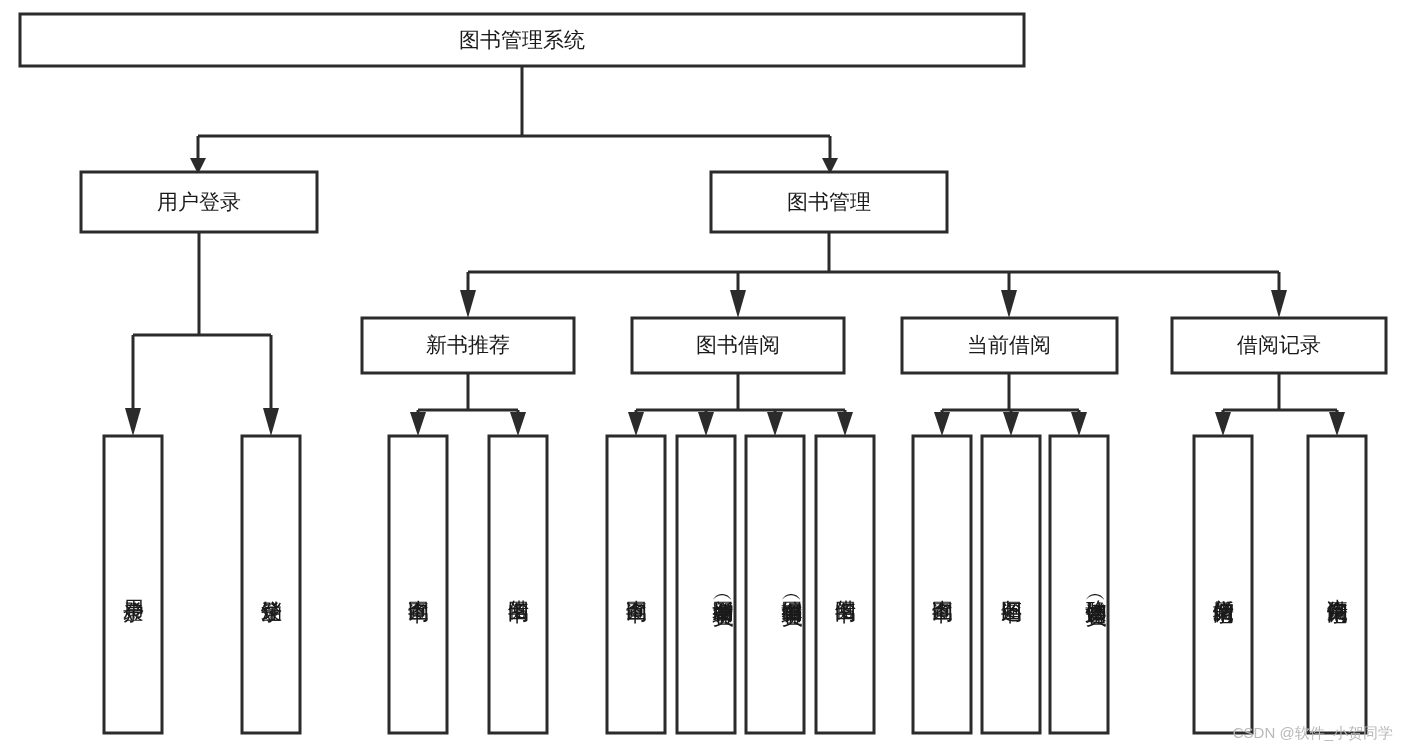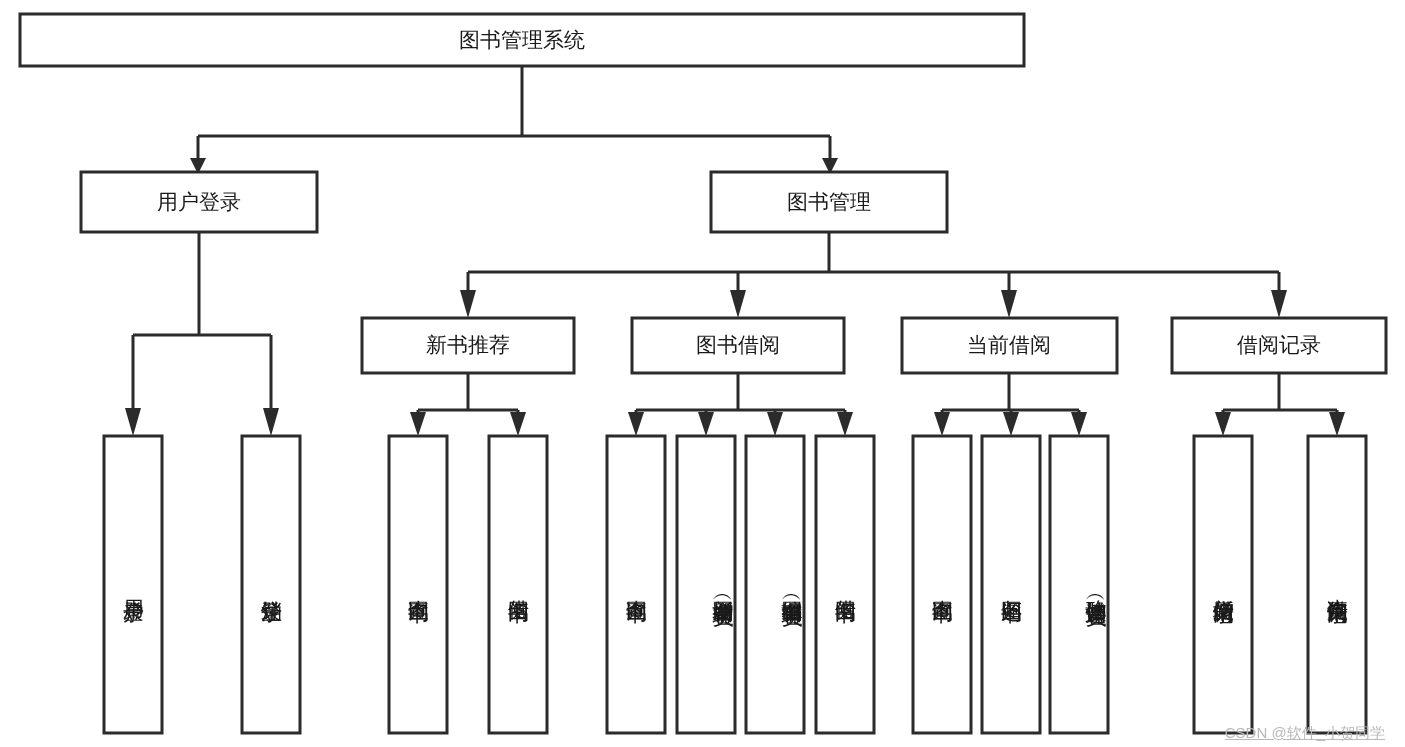--- a/index.html
+++ b/index.html
@@ -10,22 +10,22 @@
   .node-rect{fill:#ffffff;stroke:#2b2b2b;stroke-width:3;}
   .edge{stroke:#2b2b2b;stroke-width:3;fill:none;}
   .arrow-head{fill:#2b2b2b;stroke:none;}
   .node-label-h{font-family:"Liberation Sans","DejaVu Sans",sans-serif;
                 font-size:21px;fill:#1a1a1a;text-anchor:middle;dominant-baseline:middle;}
   .leaf-label{position:absolute;display:flex;align-items:center;justify-content:center;
               writing-mode:vertical-rl;text-orientation:upright;
               font-family:"Liberation Sans","DejaVu Sans",sans-serif;
               font-size:21px;color:#1a1a1a;line-height:1.18;letter-spacing:1px;
               white-space:nowrap;pointer-events:none;}
-  .watermark{position:absolute;right:20px;bottom:4px;font-size:15px;color:#b9b9b9;
-             font-family:"Liberation Sans","DejaVu Sans",sans-serif;white-space:nowrap;text-decoration:underline;}
+  .watermark{position:absolute;right:12px;bottom:4px;font-size:15px;color:#b9b9b9;
+             font-family:"Liberation Sans","DejaVu Sans",sans-serif;white-space:nowrap;}
 </style>
 </head>
 <body>
 
 <div id="stage">
 
   <svg class="diagram" viewBox="0 0 1405 747">
     <defs></defs>
 
     <path class="edge" d="M522,66 L522,136"></path>

